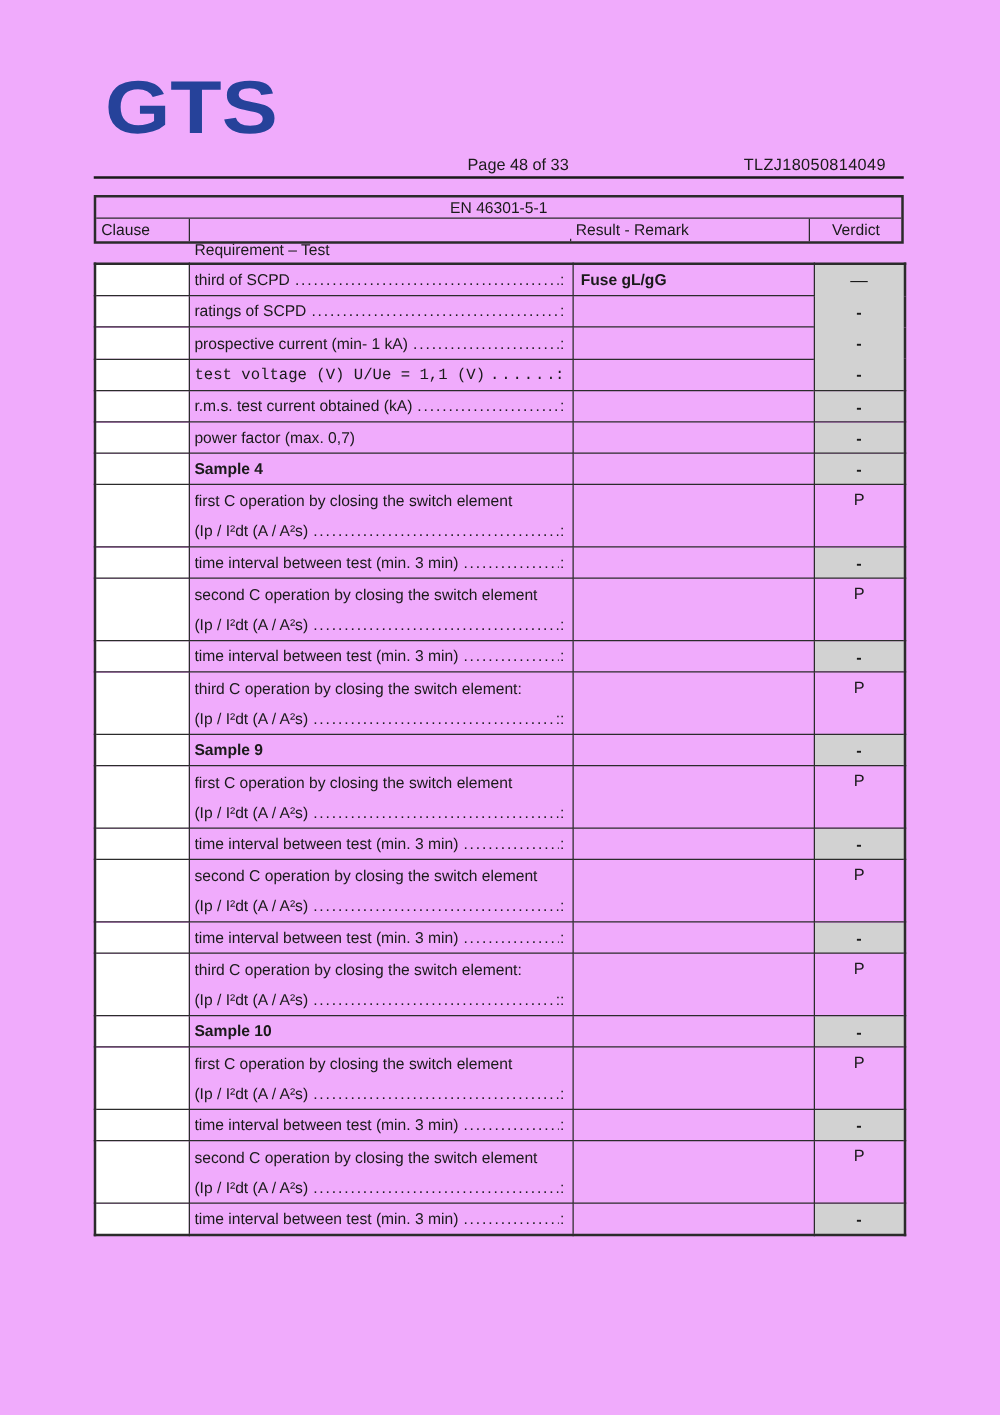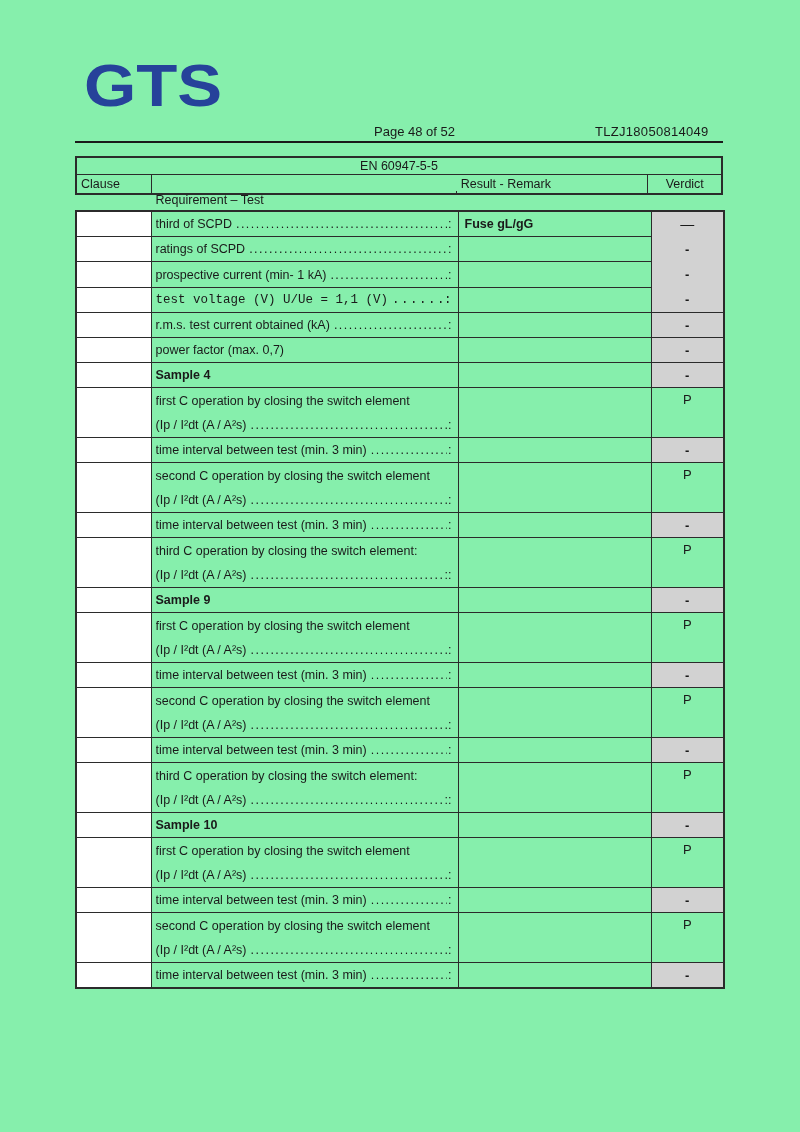--- a/index.html
+++ b/index.html
@@ -3,21 +3,21 @@
 <meta charset="utf-8">
 <style>
   :root{
     --logo:#26429A;
     --shade:#d2d2d2;
     --border:#2b2b2b;
     --ink:#1a1a1a;
   }
   html,body{margin:0;padding:0;background:#ffffff;}
   .page{
-    position:relative;width:800px;height:1132px;background:#86efac;
+    position:relative;width:800px;height:1132px;background:#f0abfc;
     font-family:"Liberation Sans",sans-serif;color:var(--ink);overflow:hidden;
   }
   
   .logo{
     position:absolute;left:84px;top:56px;font-size:60px;font-weight:bold;
     color:var(--logo);line-height:1;letter-spacing:0px;
     transform:scaleX(1.12);transform-origin:left center;
   }
   .page-info{position:absolute;left:374px;top:124px;font-size:13px;}
   .report-no{position:absolute;left:595px;top:124px;font-size:13px;letter-spacing:.3px;}
@@ -64,26 +64,26 @@
   .verdict-cell.top{vertical-align:top;padding-top:4px !important;}
   .stack-item{height:25px;line-height:25px;font-weight:bold;}
   .stack-item:first-child{font-weight:normal;font-size:14px;}
 </style>
 </head>
 <body>
 
 <div class="page" style="--logo: #26429A; --shade: #d2d2d2; --border: #2b2b2b;">
 
   <div class="logo">GTS</div>
-  <div class="page-info">Page 48 of 52</div>
+  <div class="page-info">Page 48 of 33</div>
   <div class="report-no">TLZJ18050814049</div>
   <div class="rule"></div>
 
   <div class="std-table">
-    <div class="std-title">EN 60947-5-5</div>
+    <div class="std-title">EN 46301-5-1</div>
     <div class="std-cols">
       <div class="c1">Clause</div>
       <div class="c2">Requirement – Test</div>
       <div class="c3">Result - Remark</div>
       <div class="c4">Verdict</div>
     </div>
   </div>
 
   <table class="body-table">
     <colgroup>

